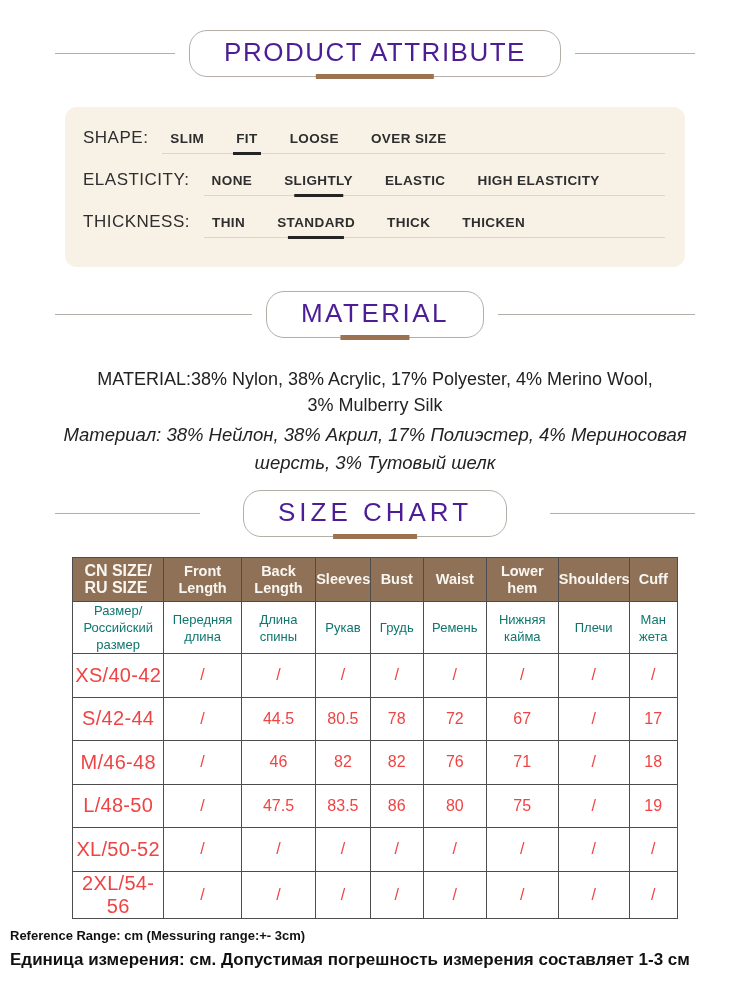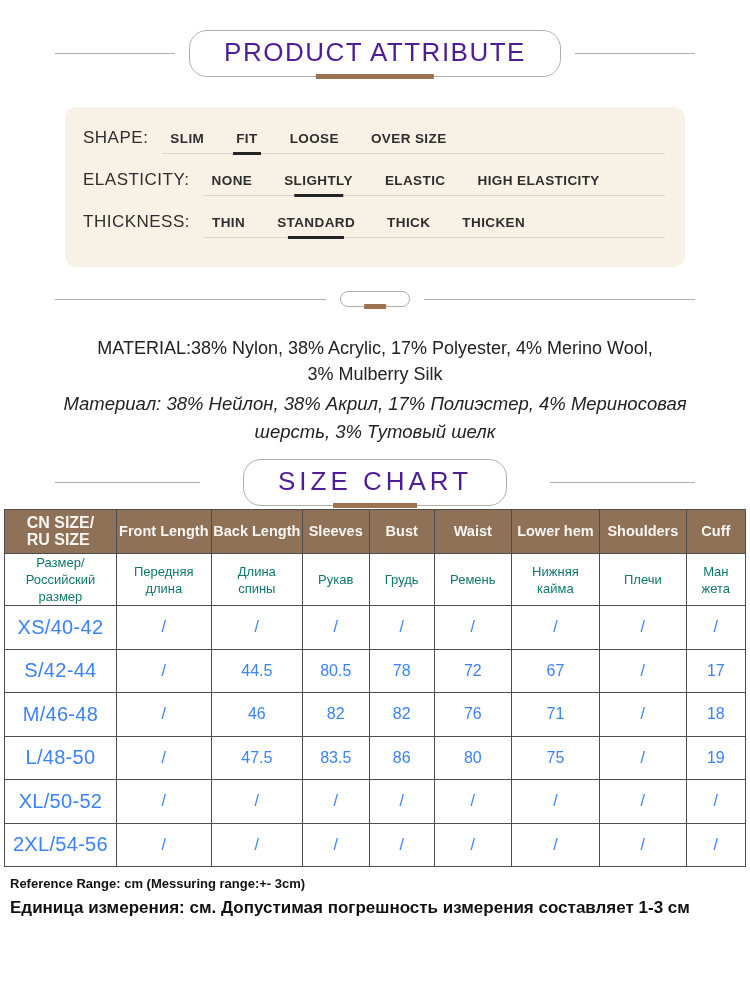--- a/index.html
+++ b/index.html
@@ -31,27 +31,27 @@
                                  bottom:-9px; width:72%; min-width:28px; height:3.5px; background:#242424; }
 
   
   .header-mat { margin-top:24px; }
   .material-text { margin-top:28px; text-align:center; }
   .mat-para { font-size:18px; line-height:26px; color:#222; margin-bottom:3px; }
   .mat-para.ru { font-size:18.5px; line-height:28px;font-style:italic; }
 
   
   .header-sc { margin-top:13px;gap:29px; }
-  table { width:742px; margin:3px auto 0; border-collapse:collapse; table-layout:fixed; }
+  table { width:606px; margin:20px auto 0; border-collapse:collapse; table-layout:fixed; }
   th, td { border:1px solid #4d4d4d; text-align:center; vertical-align:middle; overflow:hidden; }
   th { white-space:pre-line; }
   .th-en { background:#8e7157; color:#f9f6f1; font-weight:700; font-size:14.5px; height:44px; line-height:17px; }
   .th-en .inner-left { display:inline-block; text-align:left; font-size:16px; }
   .th-ru { background:#fff; color:#0f766e; font-weight:400; font-size:13px; height:49px; line-height:17px;text-align:center; }
-  td { height:43.5px; font-size:16px; color:#3b82f6; background:#fff; }
+  td { height:43.5px; font-size:16px; color:#ef4444; background:#fff; }
   td.size-cell { font-size:20px; letter-spacing:0.3px; }
   col.c1{width:15.1%} col.c2{width:12.8%} col.c3{width:12.3%} col.c4{width:9.0%}
   col.c5{width:8.8%}  col.c6{width:10.4%} col.c7{width:11.9%} col.c8{width:11.7%} col.c9{width:8.0%}
 
   
   .notes { padding:9px 10px 0 10px; }
   .note { font-weight:700; color:#111; }
   .note-en { font-size:13px; margin-bottom:7px; }
   .note-ru { font-size:17px; }
 </style>
@@ -95,20 +95,21 @@
           <span class="attr-option selected">STANDARD</span>
           <span class="attr-option">THICK</span>
           <span class="attr-option">THICKEN</span>
         </div>
       </div>
     </div>
 
   <div class="header-row header-mat">
     <div class="hline"></div>
     <div class="pill">
+      <span class="pill-title ls2">MATERIAL</span>
       <div class="pill-bar"></div>
     </div>
     <div class="hline"></div>
   </div>
 
   <div class="material-text">
     <p class="mat-para en"><span>MATERIAL:</span><span>38% Nylon, 38% Acrylic, 17% Polyester, 4% Merino Wool,</span><br><span>3% Mulberry Silk</span></p>
     <p class="mat-para ru"><span>Материал: </span><span>38% Нейлон, 38% Акрил, 17% Полиэстер, 4% Мериносовая</span><br><span>шерсть, 3% Тутовый шелк</span></p>
   </div>
 

